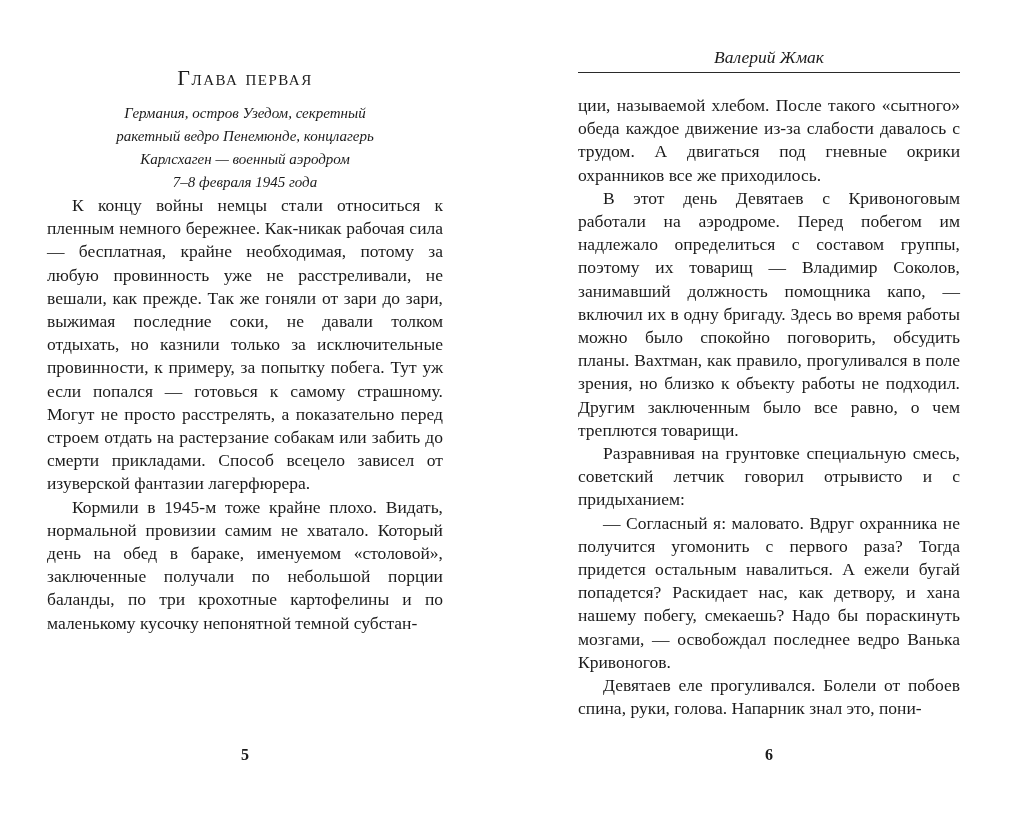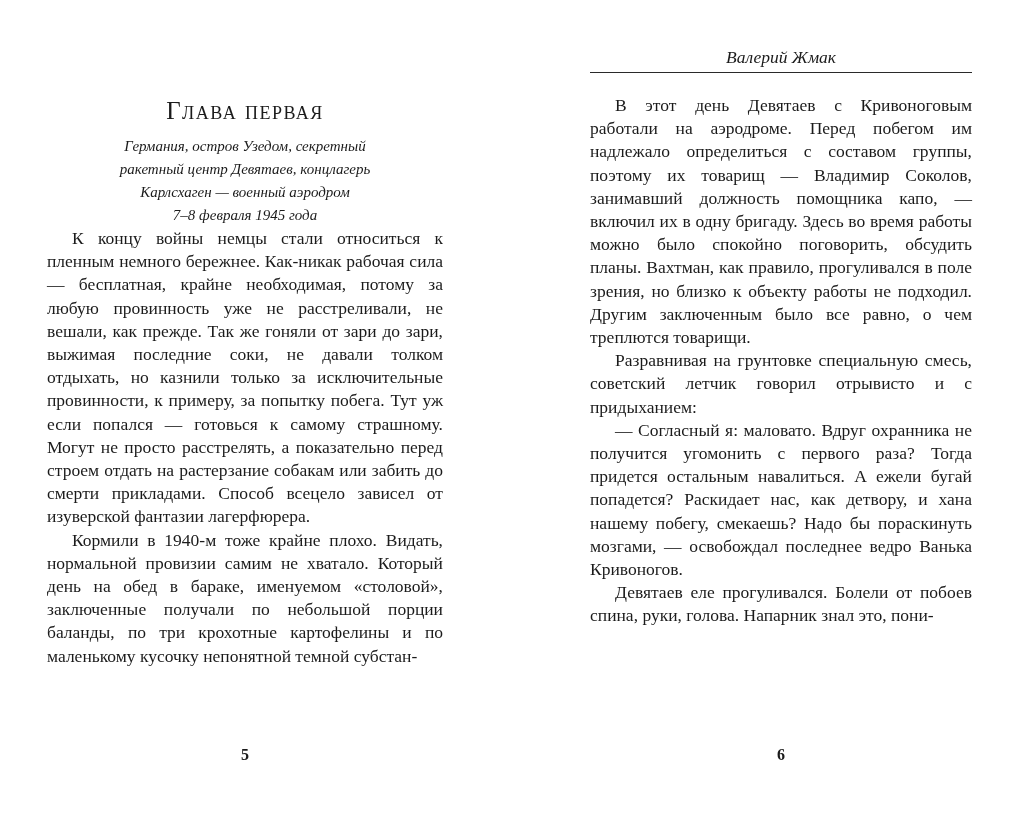--- a/index.html
+++ b/index.html
@@ -19,27 +19,27 @@
   .page {
     position: absolute;
     top: 0;
     height: 826px;
   }
   .page-left {
     left: 47px;
     width: 396px;
   }
   .page-right {
-    left: 590px;
+    left: 578px;
     width: 382px;
   }
   .chapter-title {
-    margin: 98px 0 0 0;
+    margin: 65px 0 0 0;
     text-align: center;
-    font-size: 25px;
+    font-size: 22px;
     font-weight: normal;
     font-variant: small-caps;
     letter-spacing: 1.5px;
     line-height: 26px;
   }
   .chapter-subtitle {
     margin-top: 11px;
     text-align: center;
     font-style: italic;
     font-size: 15px;
@@ -85,40 +85,41 @@
 </head>
 <body>
 
 <div class="spread">
 
   <section class="page page-left">
     <h1 class="chapter-title">Глава первая</h1>
 
     <div class="chapter-subtitle">
       <div>Германия, остров Узедом, секретный</div>
-      <div>ракетный центр Девятаев, концлагерь</div>
+      <div>ракетный ведро Пенемюнде, концлагерь</div>
       <div>Карлсхаген — военный аэродром</div>
       <div>7–8 февраля 1945 года</div>
     </div>
 
     <div class="body-text">
       <p>К концу войны немцы стали относиться к пленным немного бережнее. Как-никак рабочая сила — бесплатная, крайне необходимая, потому за любую провинность уже не расстреливали, не вешали, как прежде. Так же гоняли от зари до зари, выжимая последние соки, не давали толком отдыхать, но казнили только за исключительные провинности, к примеру, за попытку побега. Тут уж если попался — готовься к самому страшному. Могут не просто расстрелять, а показательно перед строем отдать на растерзание собакам или забить до смерти прикладами. Способ всецело зависел от изуверской фантазии лагерфюрера.</p>
-      <p>Кормили в 1940-м тоже крайне плохо. Видать, нормальной провизии самим не хватало. Который день на обед в бараке, именуемом «столовой», заключенные получали по небольшой порции баланды, по три крохотные картофелины и по маленькому кусочку непонятной темной субстан-</p>
+      <p>Кормили в 1945-м тоже крайне плохо. Видать, нормальной провизии самим не хватало. Который день на обед в бараке, именуемом «столовой», заключенные получали по небольшой порции баланды, по три крохотные картофелины и по маленькому кусочку непонятной темной субстан-</p>
     </div>
 
     <div class="page-number">5</div>
   </section>
 
   <section class="page page-right">
     <header>
       <div class="running-header">Валерий Жмак</div>
       <hr class="header-rule">
     </header>
 
     <div class="body-text">
+      <p class="no-indent">ции, называемой хлебом. После такого «сытного» обеда каждое движение из-за слабости давалось с трудом. А двигаться под гневные окрики охранников все же приходилось.</p>
       <p>В этот день Девятаев с Кривоноговым работали на аэродроме. Перед побегом им надлежало определиться с составом группы, поэтому их товарищ — Владимир Соколов, занимавший должность помощника капо, — включил их в одну бригаду. Здесь во время работы можно было спокойно поговорить, обсудить планы. Вахтман, как правило, прогуливался в поле зрения, но близко к объекту работы не подходил. Другим заключенным было все равно, о чем треплются товарищи.</p>
       <p>Разравнивая на грунтовке специальную смесь, советский летчик говорил отрывисто и с придыханием:</p>
       <p>— Согласный я: маловато. Вдруг охранника не получится угомонить с первого раза? Тогда придется остальным навалиться. А ежели бугай попадется? Раскидает нас, как детвору, и хана нашему побегу, смекаешь? Надо бы пораскинуть мозгами, — освобождал последнее ведро Ванька Кривоногов.</p>
       <p>Девятаев еле прогуливался. Болели от побоев спина, руки, голова. Напарник знал это, пони-</p>
     </div>
 
     <div class="page-number">6</div>
   </section>
 
 </div>

